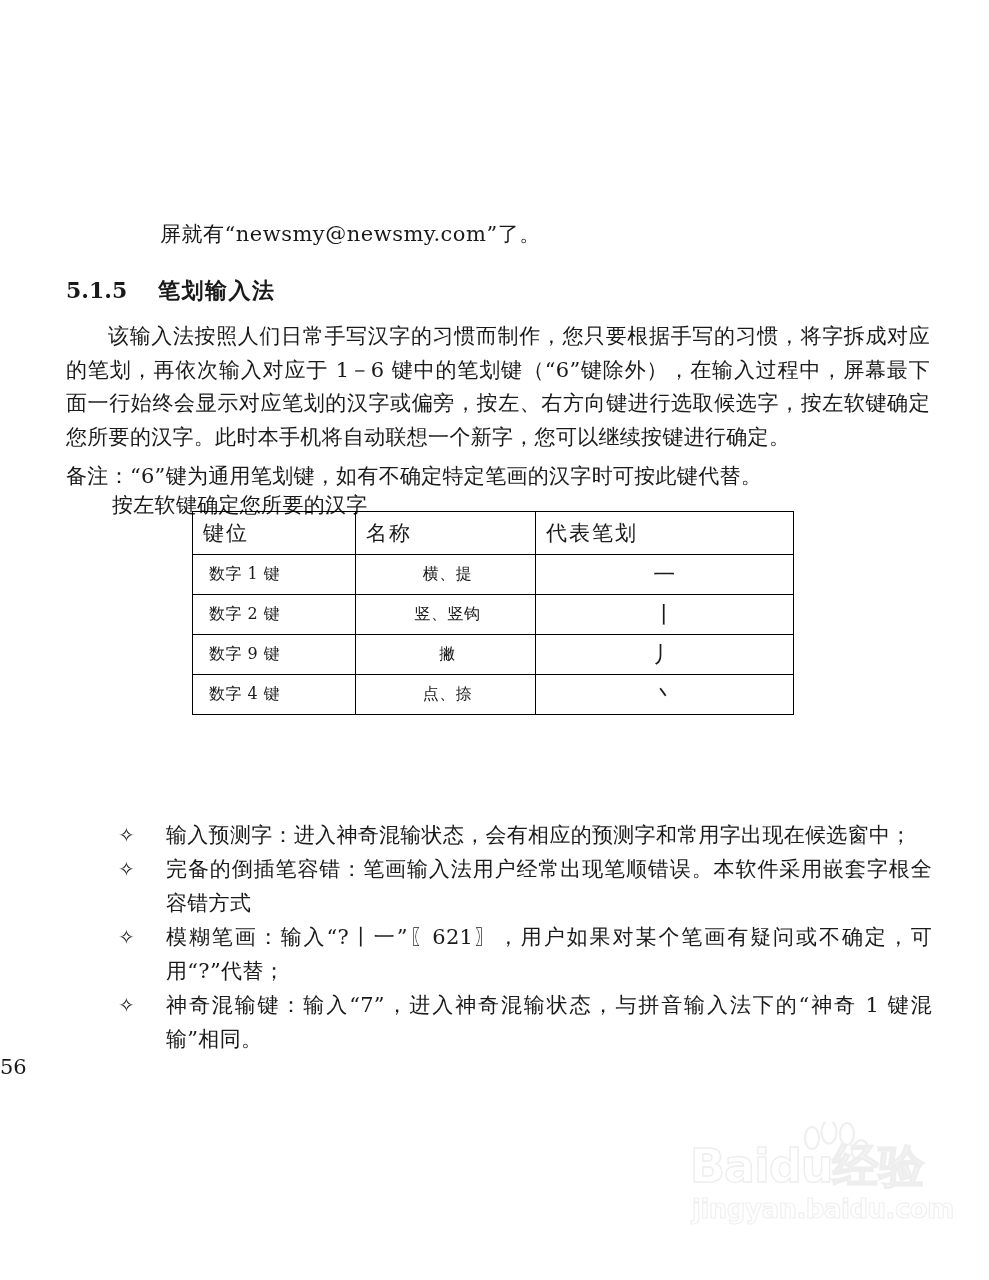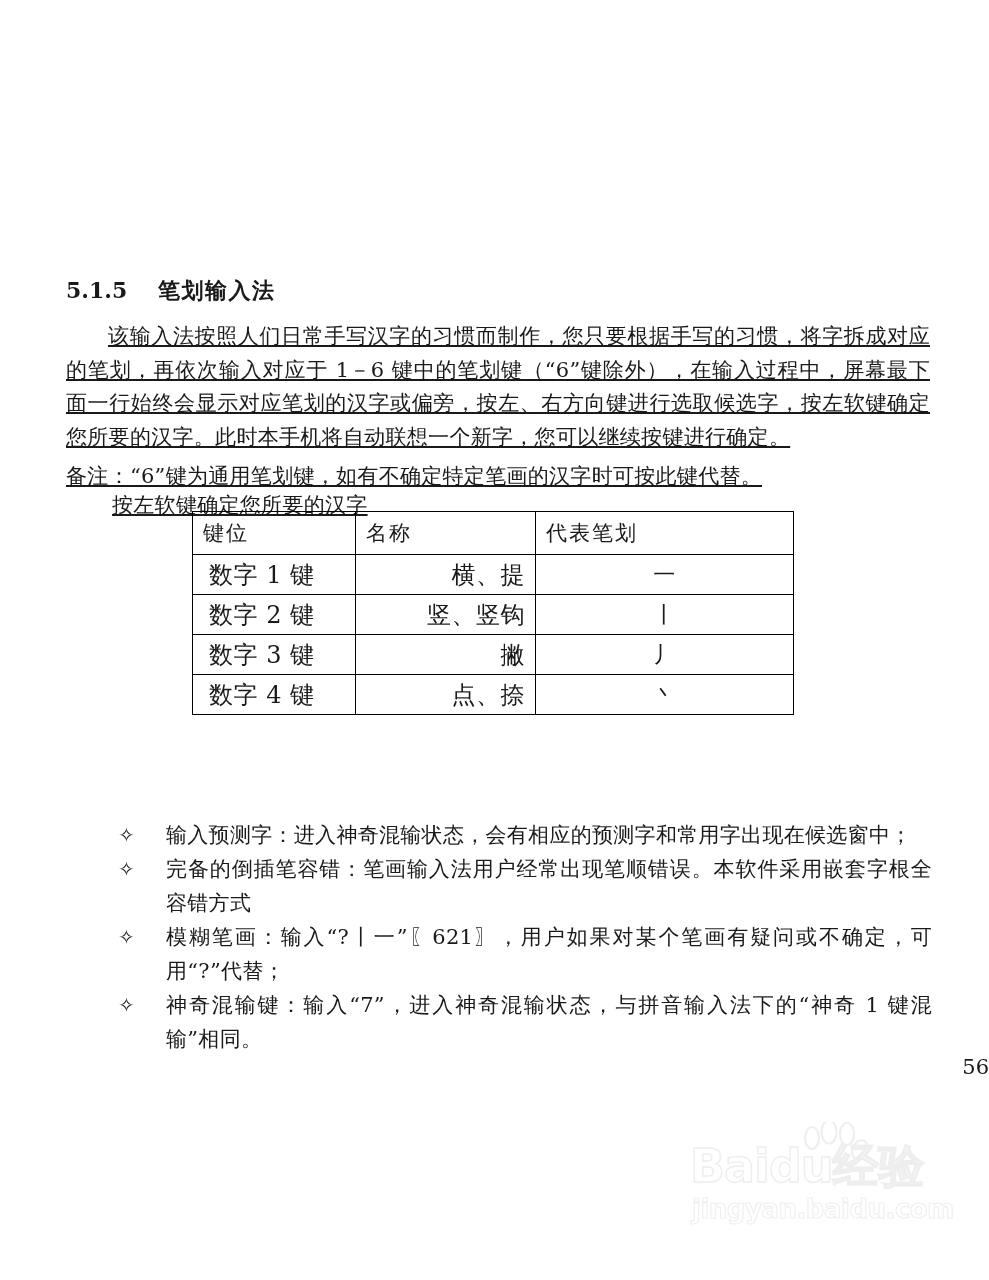--- a/index.html
+++ b/index.html
@@ -60,21 +60,20 @@
 
   .body-para {
     position: absolute;
     left: 66px;
     width: 864px;
     font-size: 21px;
     line-height: 33.5px;
     text-align: justify;
     text-justify: inter-character;
     letter-spacing: 0.3px;
-    text-decoration: underline;
   }
   #para-main { top: 320px; }
   #para-note { top: 452px; margin-top: 8px; }
   #para-tablecaption {
     top: 489px;
     left: 112px;
     width: 820px;
   }
 
   .indent2 { text-indent: 2em; }
@@ -84,37 +83,37 @@
     position: absolute;
     left: 192px;
     top: 511px;
     width: 601px;
     border-collapse: collapse;
     table-layout: fixed;
   }
   .stroke-table td {
     border: 1.6px solid #000000;
     height: 39px;
-    font-size: 24px;
+    font-size: 16px;
     padding: 0 10px;
     vertical-align: middle;
     letter-spacing: 0.5px;
   }
   .stroke-table col.c1 { width: 163px; }
   .stroke-table col.c2 { width: 180px; }
   .stroke-table col.c3 { width: 258px; }
 
   .stroke-table tr.head td {
     text-align: left;
     font-size: 21px;
     letter-spacing: 2px;
     height: 42px;
   }
   .stroke-table td.key { text-align: left; padding-left: 16px; }
-  .stroke-table td.name { text-align: right; padding-left: 14px; }
+  .stroke-table td.name { text-align: center; padding-left: 14px; }
   .stroke-table td.glyph {
     text-align: center;
     font-size: 22px;
     font-family: "DejaVu Sans", "Liberation Sans", sans-serif;
   }
 
   
   .bullets {
     position: absolute;
     left: 112px;
@@ -142,21 +141,21 @@
     text-align: justify;
     text-justify: inter-character;
   }
 
   
   .page-number {
     position: absolute;
     left: 0;
     top: 1055px;
     width: 989px;
-    text-align: right;
+    text-align: left;
     font-size: 21px;
   }
 
   
   .watermark {
     position: absolute;
     left: 690px;
     top: 1128px;
     width: 280px;
     height: 110px;
@@ -197,20 +196,21 @@
     -webkit-text-stroke: 1.2px #f0f0f0;
     letter-spacing: -0.5px;
     white-space: nowrap;
   }
 </style>
 </head>
 <body>
 
 <div class="page">
 
+  <div class="line-intro">屏就有“newsmy@newsmy.com”了。</div>
 
   <div class="heading">
     <span class="num">5.1.5</span>
     <span class="title">笔划输入法</span>
   </div>
 
   <div class="body-para indent2" id="para-main">该输入法按照人们日常手写汉字的习惯而制作，您只要根据手写的习惯，将字拆成对应的笔划，再依次输入对应于 1－6 键中的笔划键（“6”键除外），在输入过程中，屏幕最下面一行始终会显示对应笔划的汉字或偏旁，按左、右方向键进行选取候选字，按左软键确定您所要的汉字。此时本手机将自动联想一个新字，您可以继续按键进行确定。</div>
 
   <div class="body-para" id="para-note">备注：“6”键为通用笔划键，如有不确定特定笔画的汉字时可按此键代替。</div>
 
@@ -232,21 +232,21 @@
         <td class="key">数字 1 键</td>
         <td class="name">横、提</td>
         <td class="glyph">一</td>
       </tr>
       <tr>
         <td class="key">数字 2 键</td>
         <td class="name">竖、竖钩</td>
         <td class="glyph">丨</td>
       </tr>
       <tr>
-        <td class="key">数字 3 键</td>
+        <td class="key">数字 9 键</td>
         <td class="name">撇</td>
         <td class="glyph">丿</td>
       </tr>
       <tr>
         <td class="key">数字 4 键</td>
         <td class="name">点、捺</td>
         <td class="glyph">丶</td>
       </tr>
     </tbody>
   </table>

